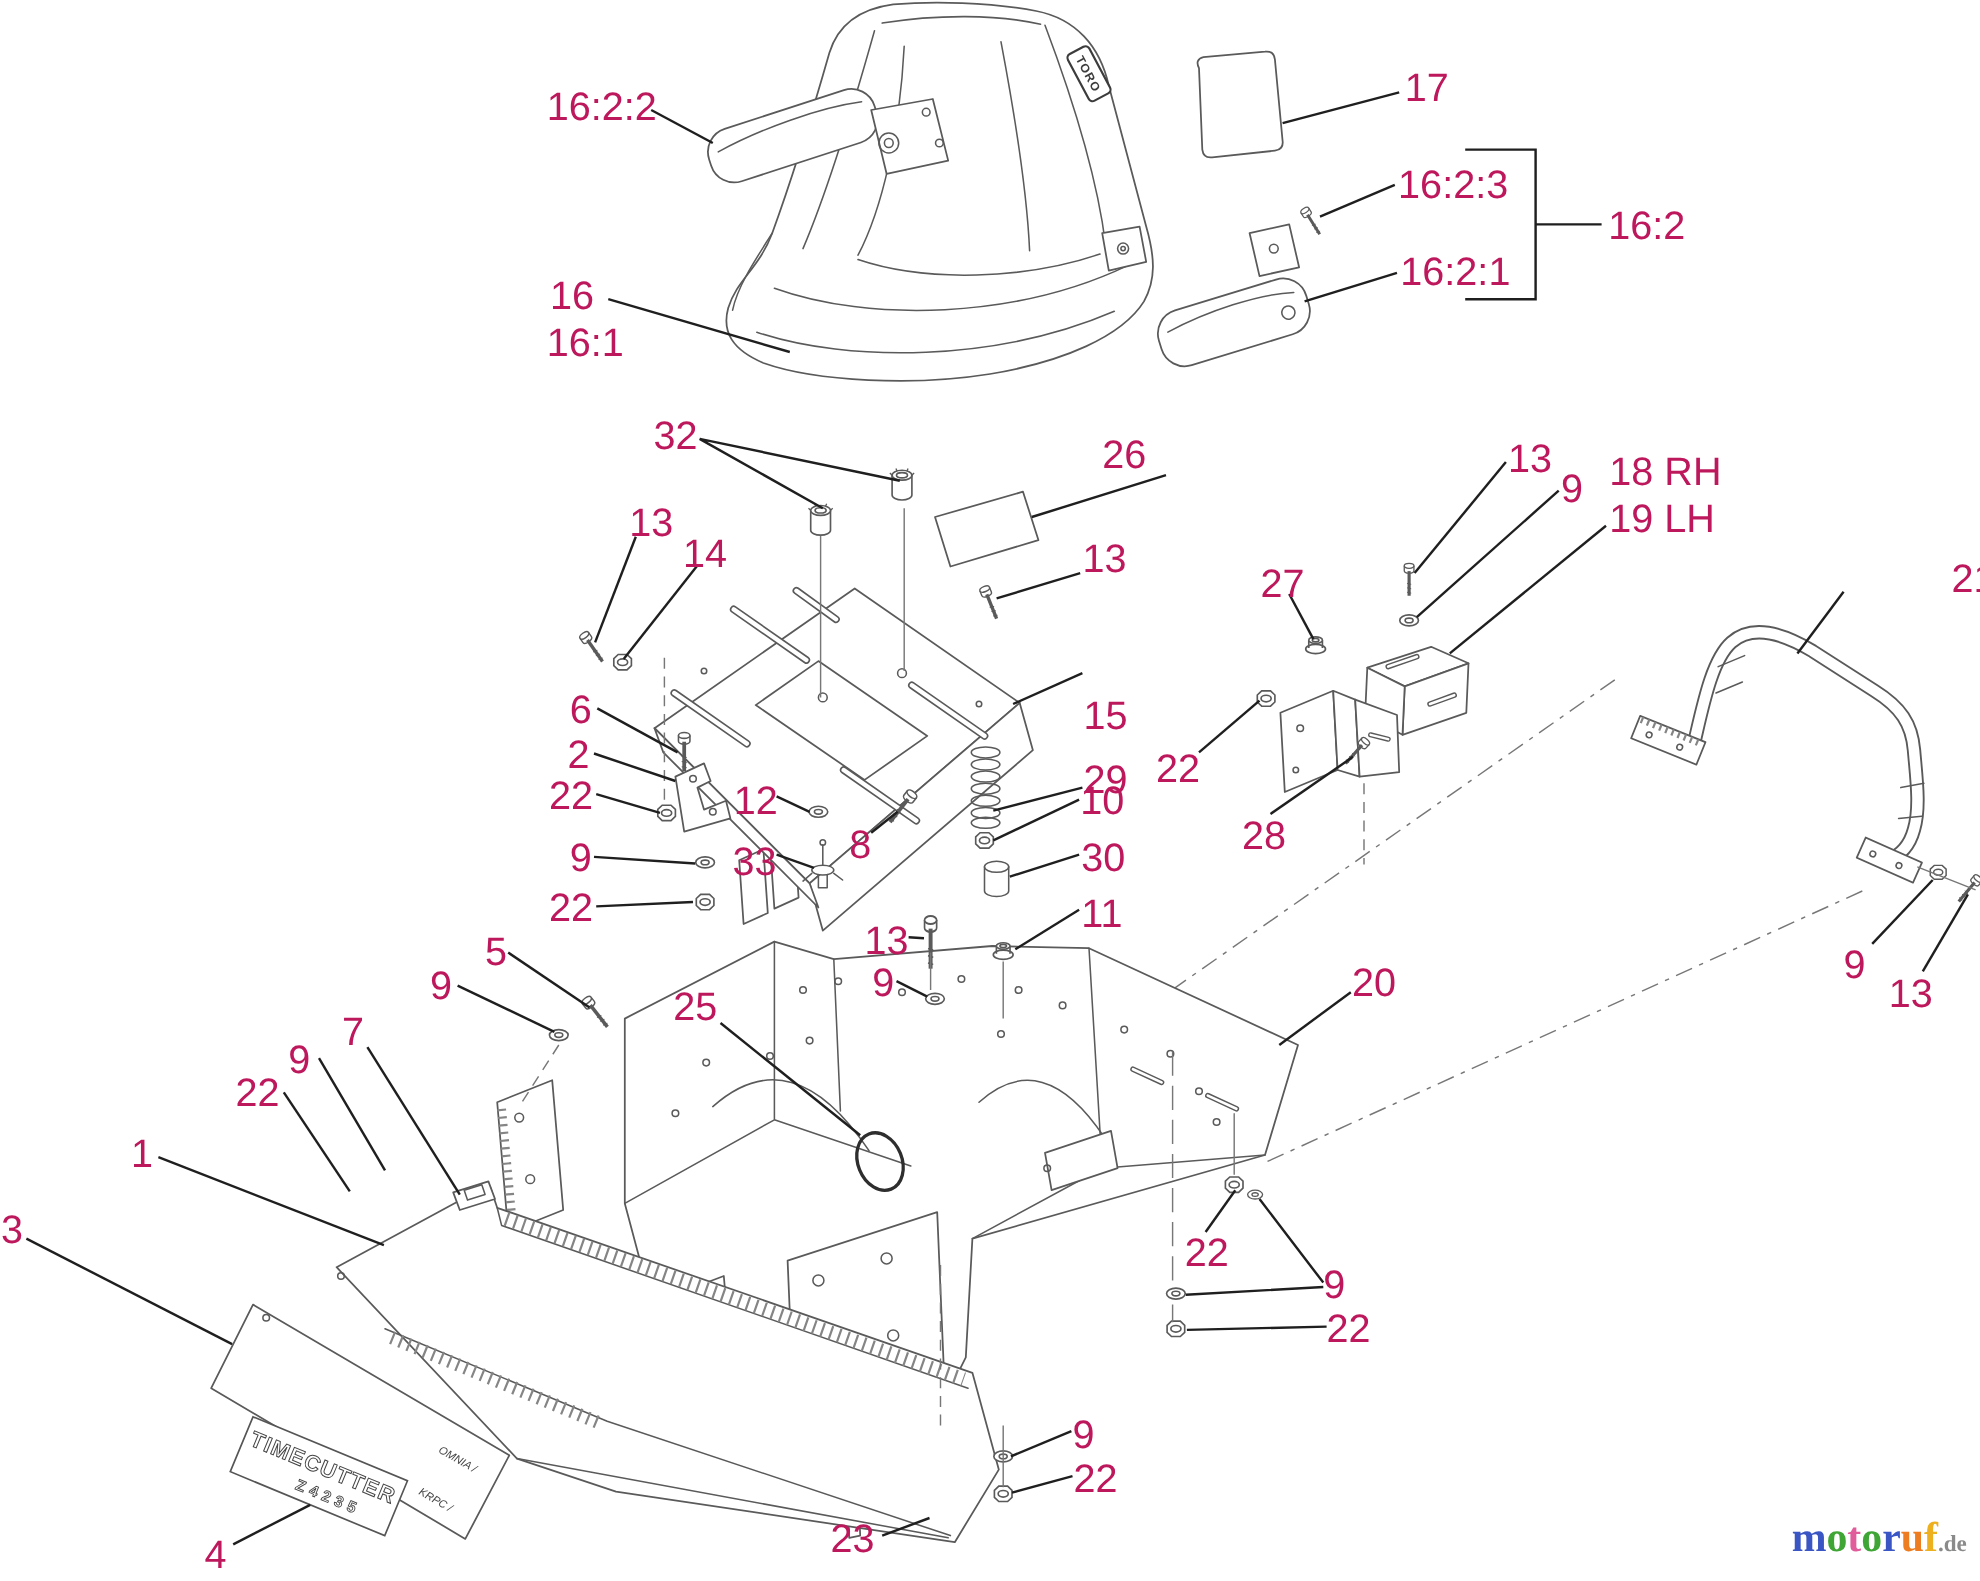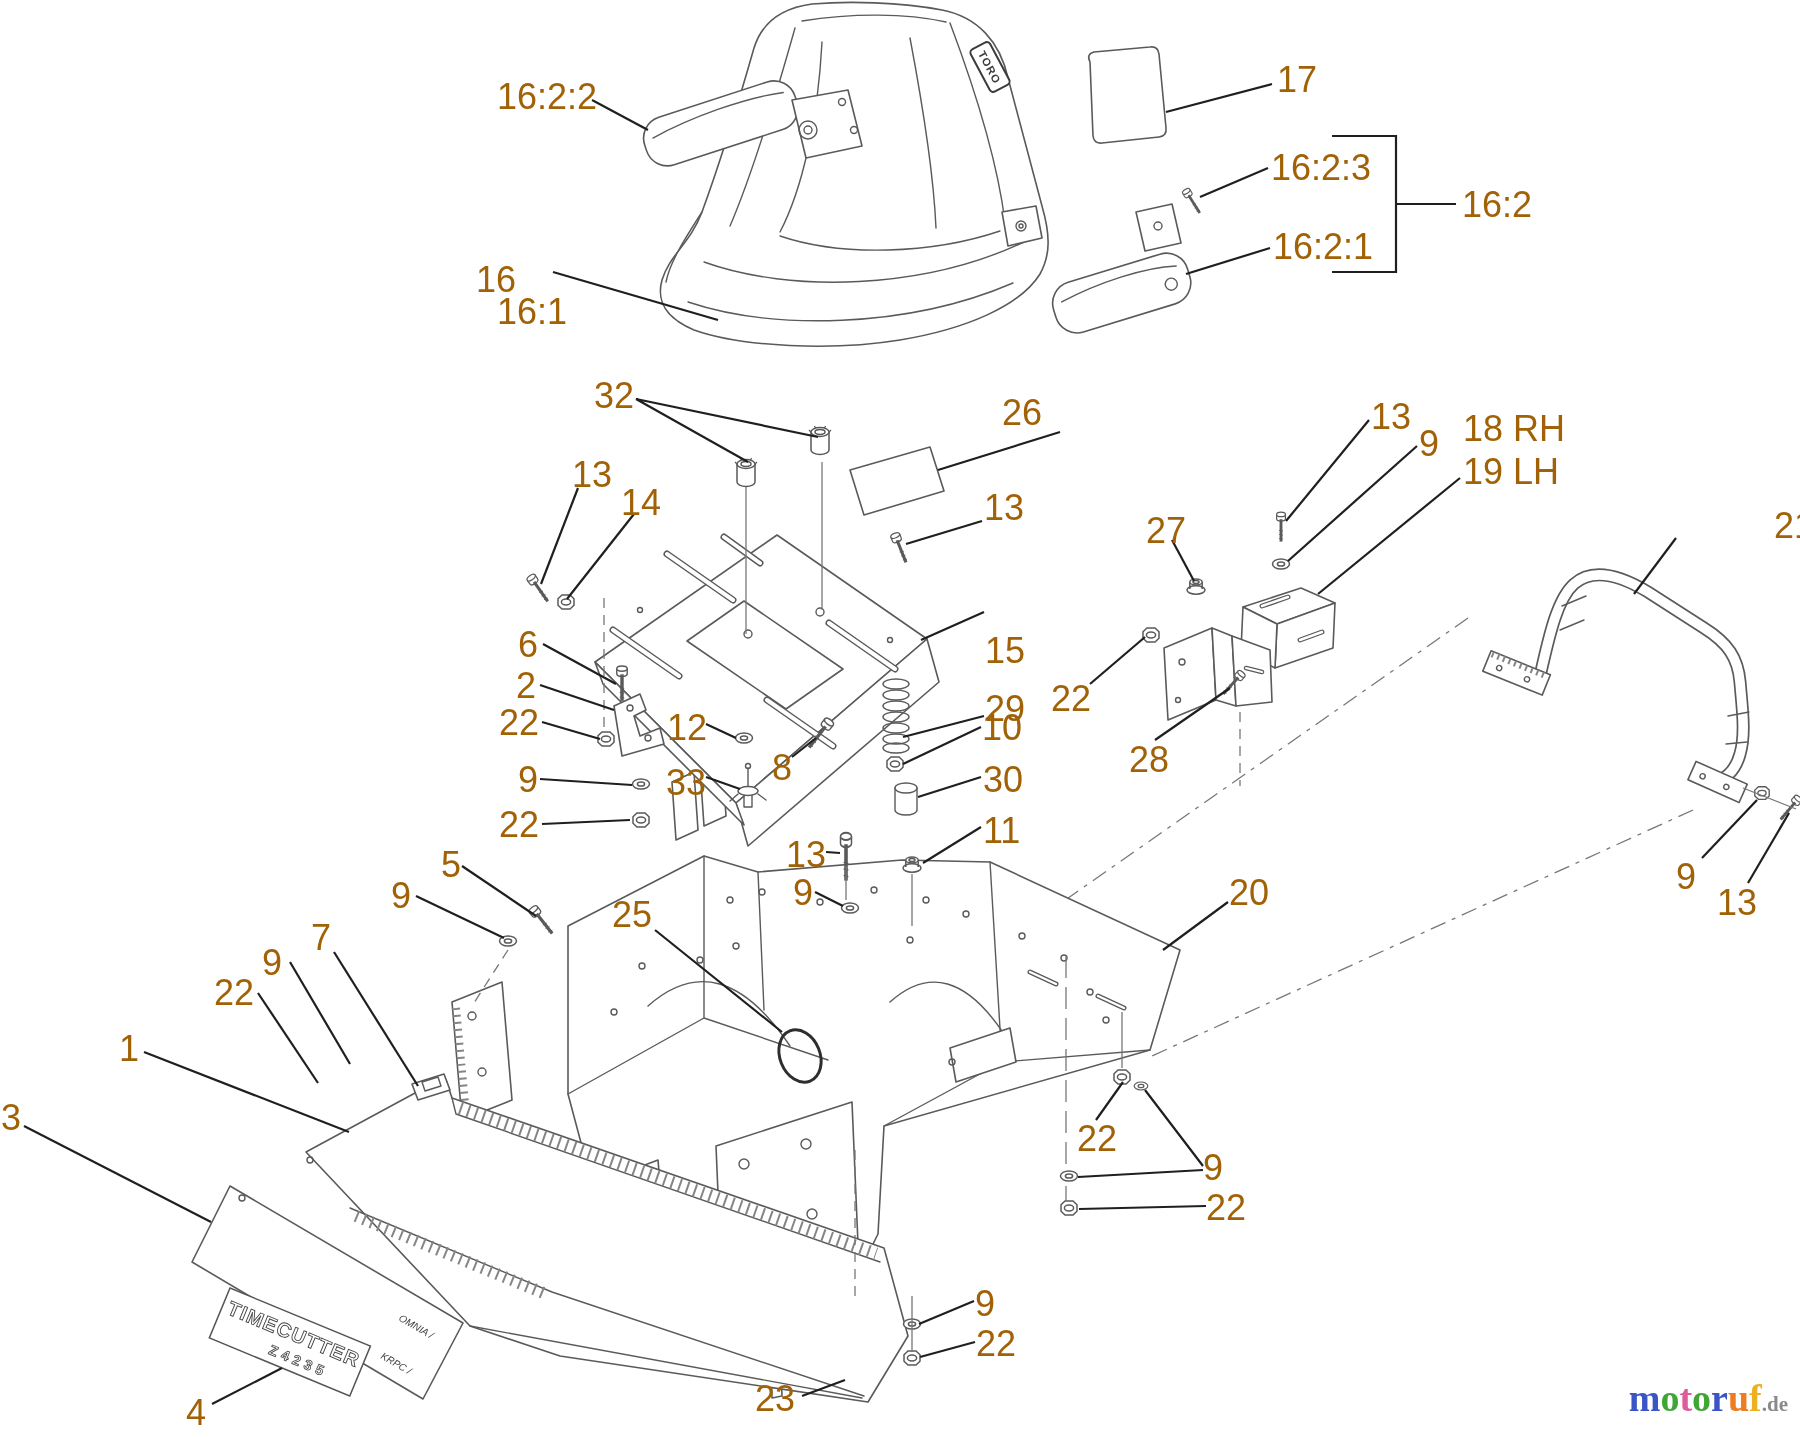--- a/index.html
+++ b/index.html
@@ -1,20 +1,20 @@
 <!DOCTYPE html>
 <html><head>
 <meta charset="utf-8">
 <style>
   html,body{margin:0;padding:0;background:#fff;}
   .stage{position:relative;width:1800px;height:1437px;background:#fff;overflow:hidden;
          font-family:"Liberation Sans",sans-serif;}
   .stage svg{position:absolute;left:0;top:0;}
   #callouts{position:absolute;left:0;top:0;width:100%;height:100%;}
-  .callout{position:absolute;font:400 36px/1.05 "Liberation Sans",sans-serif;color:#a16207;
+  .callout{position:absolute;font:400 36px/1.05 "Liberation Sans",sans-serif;color:#be185d;
            white-space:pre;letter-spacing:0;}
   .watermark{position:absolute;right:12px;bottom:20px;
              font-family:Liberation Serif, serif;font-weight:700;font-size:38px;line-height:1;}
   .watermark .suffix{font-size:21px;font-weight:700;}
   .part{stroke:#5a5a5a;stroke-width:1.6;fill:#ffffff;stroke-linejoin:round;stroke-linecap:round;}
   .lines{stroke:#5a5a5a;stroke-width:1.4;fill:none;stroke-linejoin:round;stroke-linecap:round;}
   .leader{stroke:#1f1f1f;stroke-width:2.2;fill:none;}
   .cline{stroke:#777;stroke-width:1.3;fill:none;}
   .hatch{stroke:#858585;fill:none;}
 </style>
@@ -367,21 +367,21 @@
     <path class="leader" d="M1206,1206 L1079,1209"></path>
     <path class="leader" d="M974,1301 L919,1324"></path>
     <path class="leader" d="M975,1342 L920,1357"></path>
     <path class="leader" d="M802,1396 L845,1380"></path>
     <path class="leader" stroke-width="2.6" fill="none" d="M1332,136 L1396,136 L1396,272 L1332,272 M1396,204 L1456,204"></path>
   </g>
 </svg>
 
 <div id="callouts">
       <div class="callout" style="left: 497px; top: 78px;">16:2:2</div>
-      <div class="callout" style="left: 476px; top: 250px; margin-top: 11px;">16</div>
+      <div class="callout" style="left: 500px; top: 250px;">16</div>
       <div class="callout" style="left: 497px; top: 293px;">16:1</div>
       <div class="callout" style="left: 1277px; top: 61px;">17</div>
       <div class="callout" style="left: 1271px; top: 149px;">16:2:3</div>
       <div class="callout" style="left: 1273px; top: 228px;">16:2:1</div>
       <div class="callout" style="left: 1462px; top: 186px;">16:2</div>
       <div class="callout" style="left: 594px; top: 377px;">32</div>
       <div class="callout" style="left: 1002px; top: 394px;">26</div>
       <div class="callout" style="left: 572px; top: 456px;">13</div>
       <div class="callout" style="left: 621px; top: 484px;">14</div>
       <div class="callout" style="left: 984px; top: 489px;">13</div>

